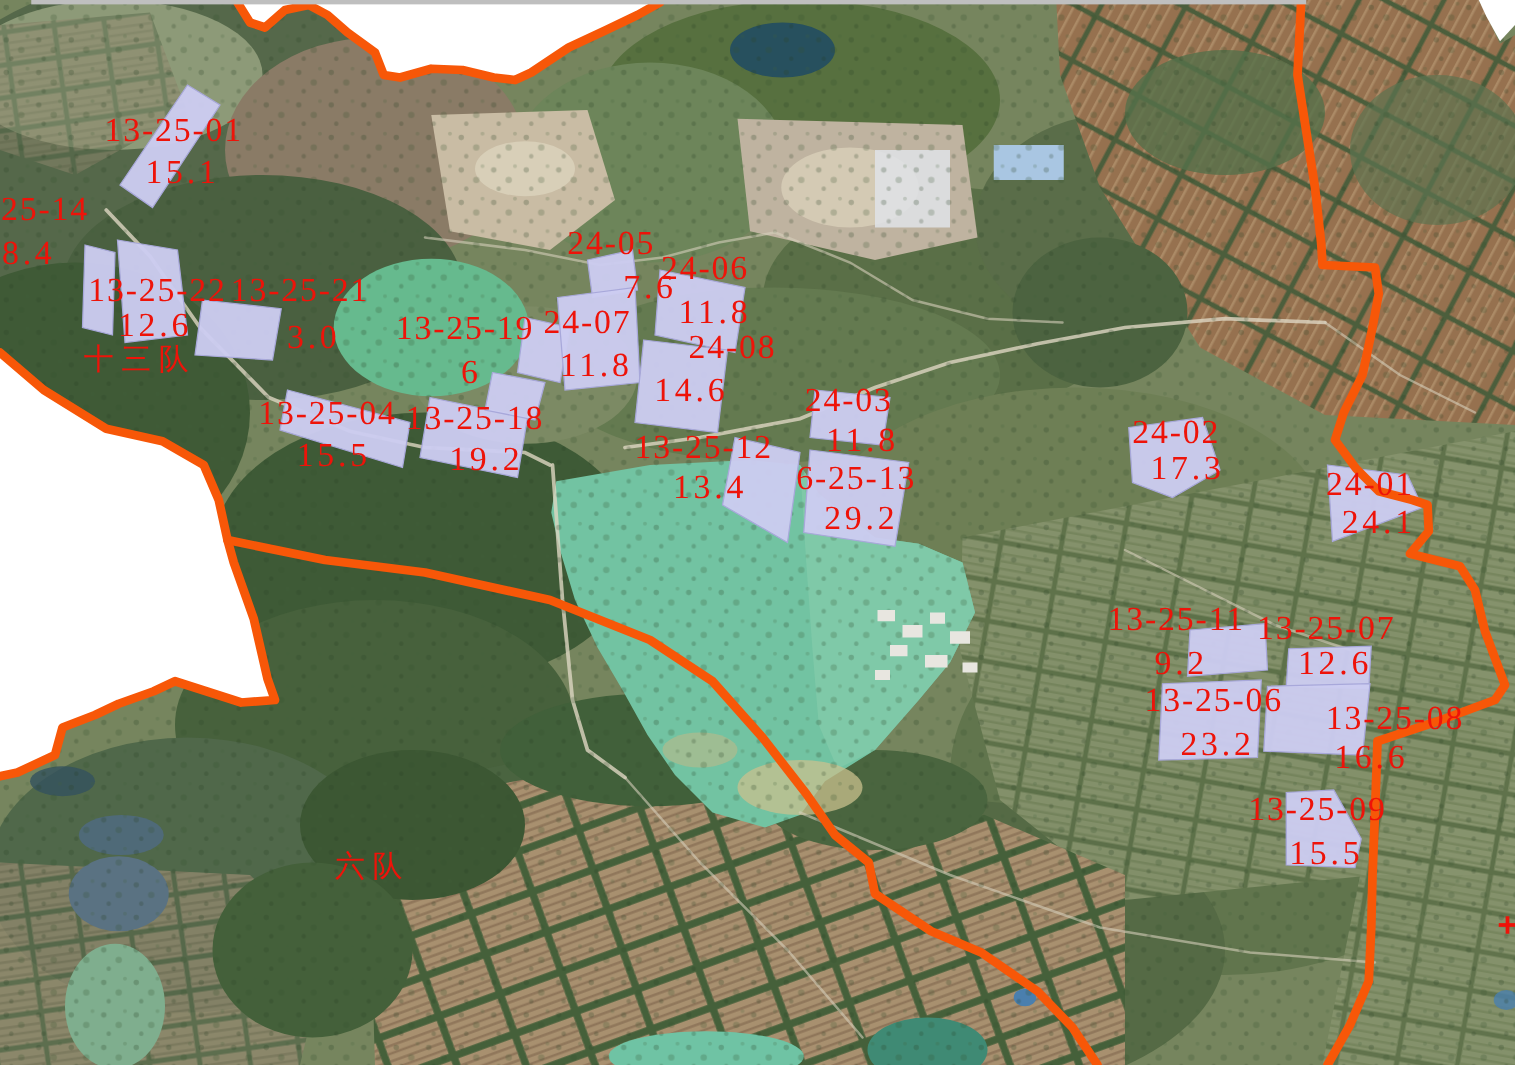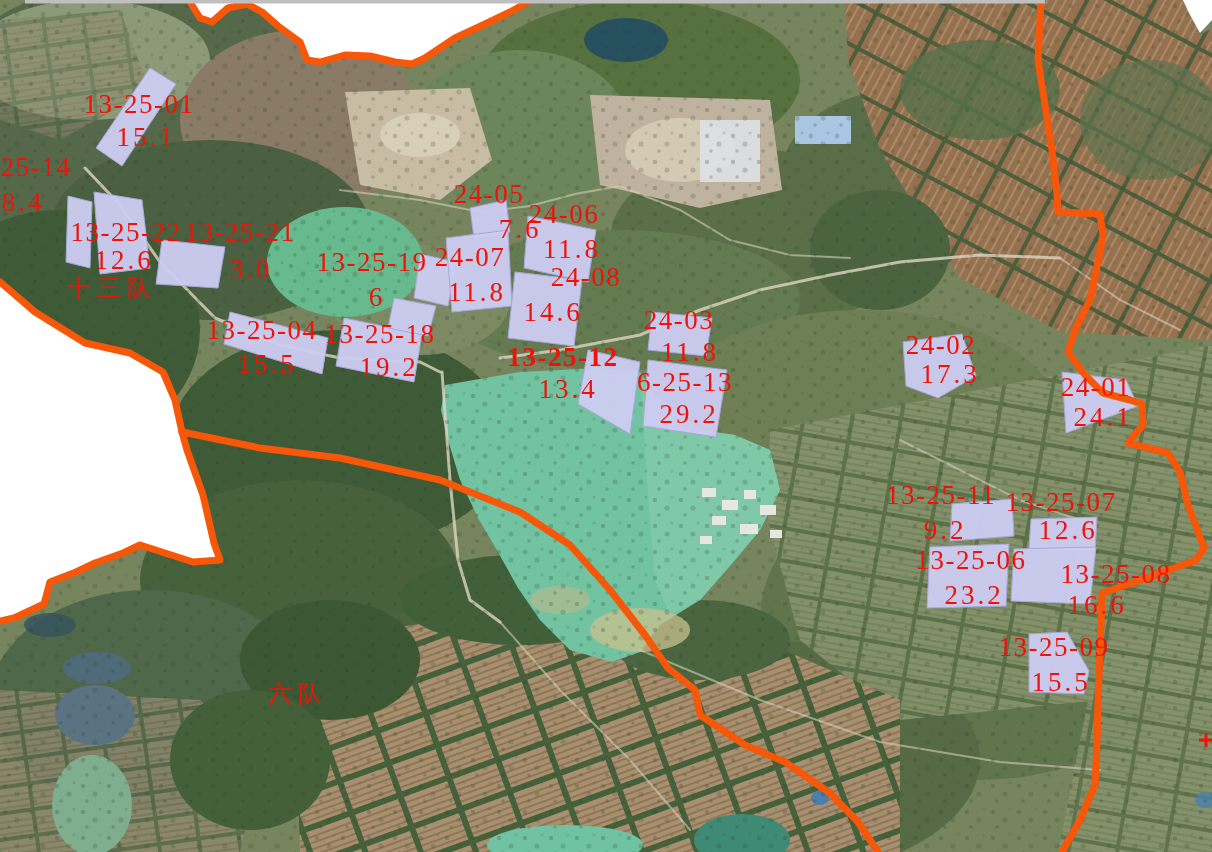--- a/index.html
+++ b/index.html
@@ -220,21 +220,21 @@
       <div class="map-text id-text" style="left: 564px; top: 201px;">24-06</div>
       <div class="map-text area-text" style="left: 572px; top: 236px;">11.8</div>
       <div class="map-text id-text" style="left: 470px; top: 244px;">24-07</div>
       <div class="map-text area-text" style="left: 477px; top: 279px;">11.8</div>
       <div class="map-text id-text" style="left: 546px; top: 264px; margin-left: 40px;">24-08</div>
       <div class="map-text area-text" style="left: 553px; top: 299px;">14.6</div>
       <div class="map-text id-text" style="left: 262px; top: 317px;">13-25-04</div>
       <div class="map-text area-text" style="left: 267px; top: 351px;">15.5</div>
       <div class="map-text id-text" style="left: 380px; top: 321px;">13-25-18</div>
       <div class="map-text area-text" style="left: 389px; top: 354px;">19.2</div>
-      <div class="map-text id-text" style="left: 563px; top: 344px; font-weight: bold;">13-25-12</div>
+      <div class="map-text id-text" style="left: 563px; top: 344px;">13-25-12</div>
       <div class="map-text area-text" style="left: 568px; top: 376px;">13.4</div>
       <div class="map-text id-text" style="left: 685px; top: 369px;">6-25-13</div>
       <div class="map-text area-text" style="left: 689px; top: 401px;">29.2</div>
       <div class="map-text id-text" style="left: 679px; top: 307px; text-align: center;">24-03</div>
       <div class="map-text area-text" style="left: 690px; top: 339px;">11.8</div>
       <div class="map-text id-text" style="left: 941px; top: 332px;">24-02</div>
       <div class="map-text area-text" style="left: 950px; top: 361px;">17.3</div>
       <div class="map-text id-text" style="left: 1096px; top: 374px;">24-01</div>
       <div class="map-text area-text" style="left: 1103px; top: 404px;">24.1</div>
       <div class="map-text id-text" style="left: 941px; top: 482px;">13-25-11</div>

